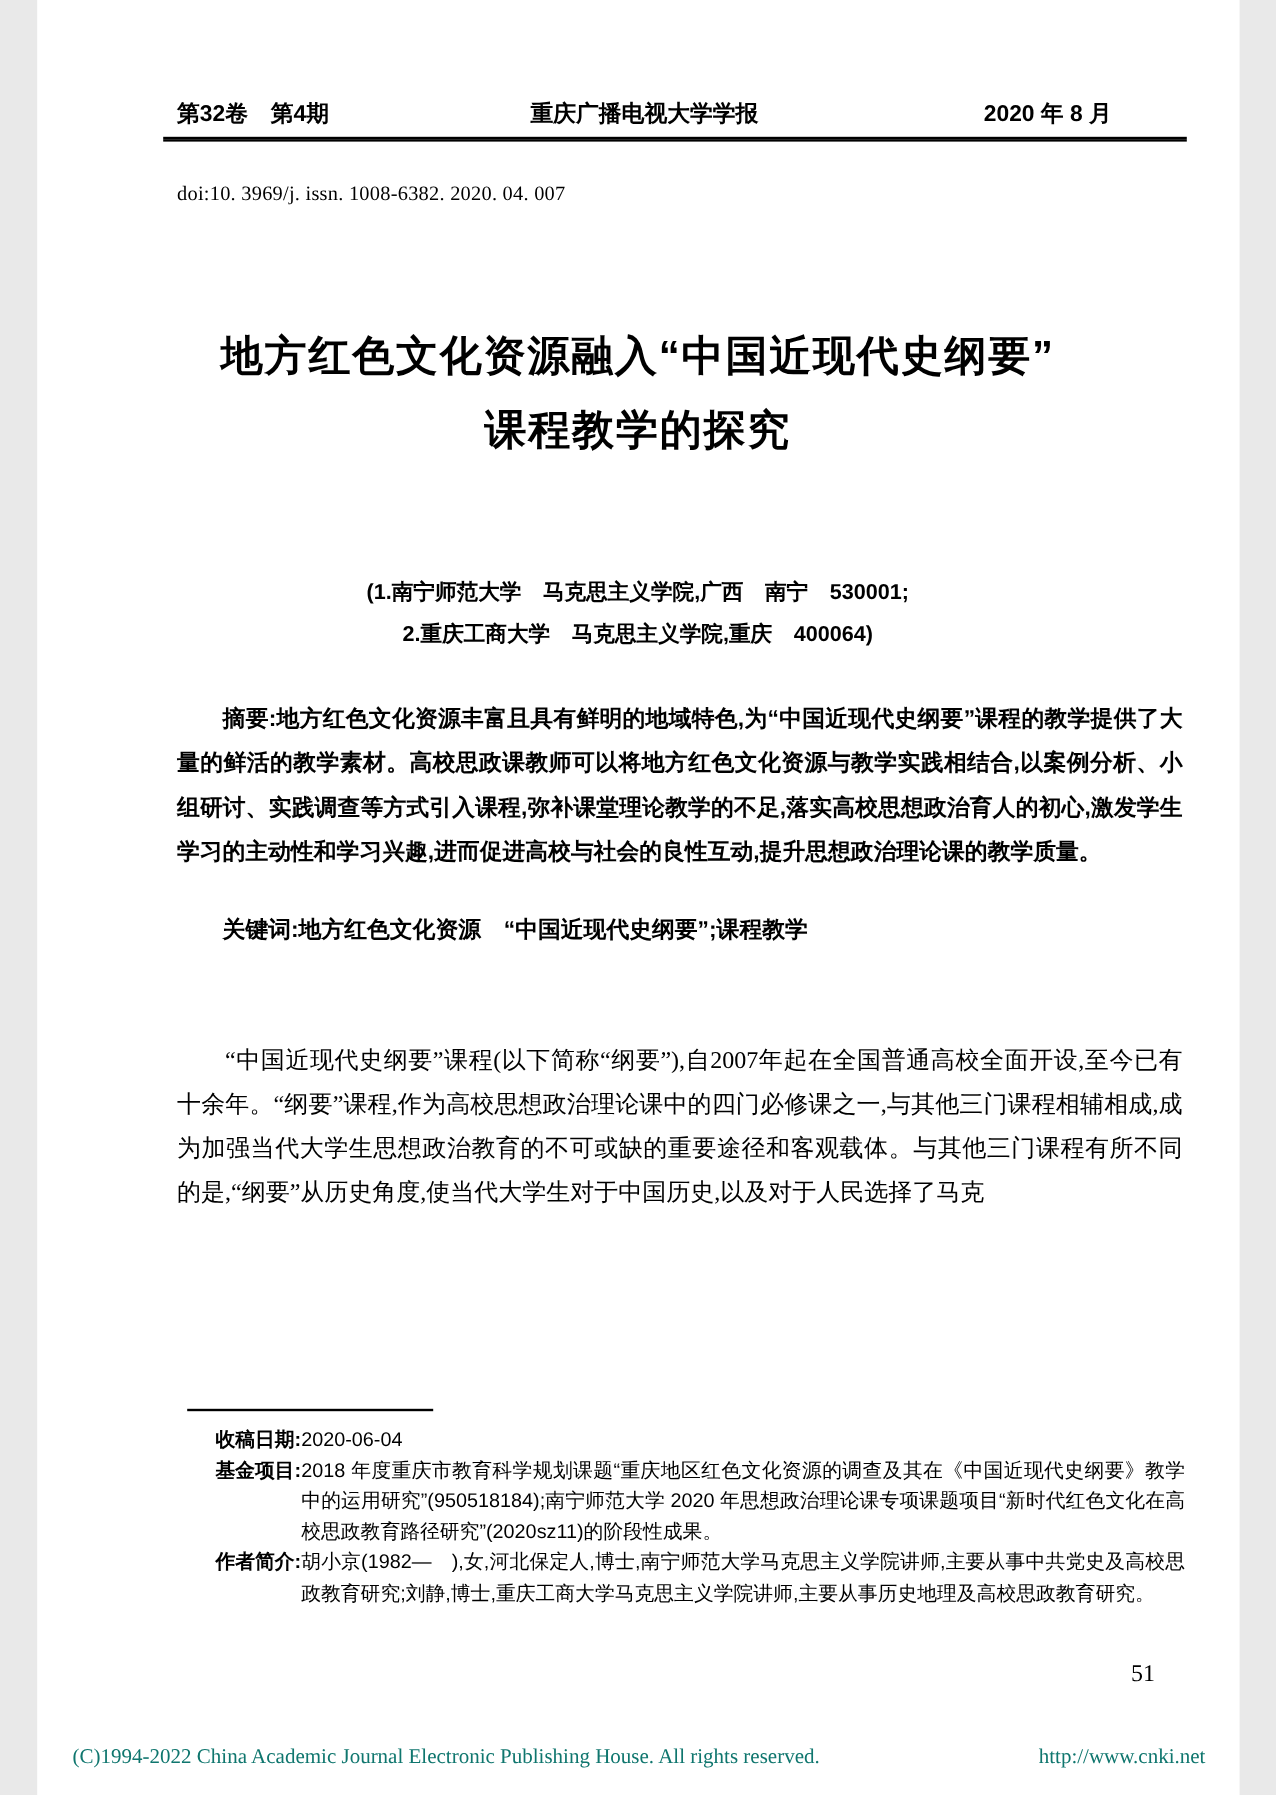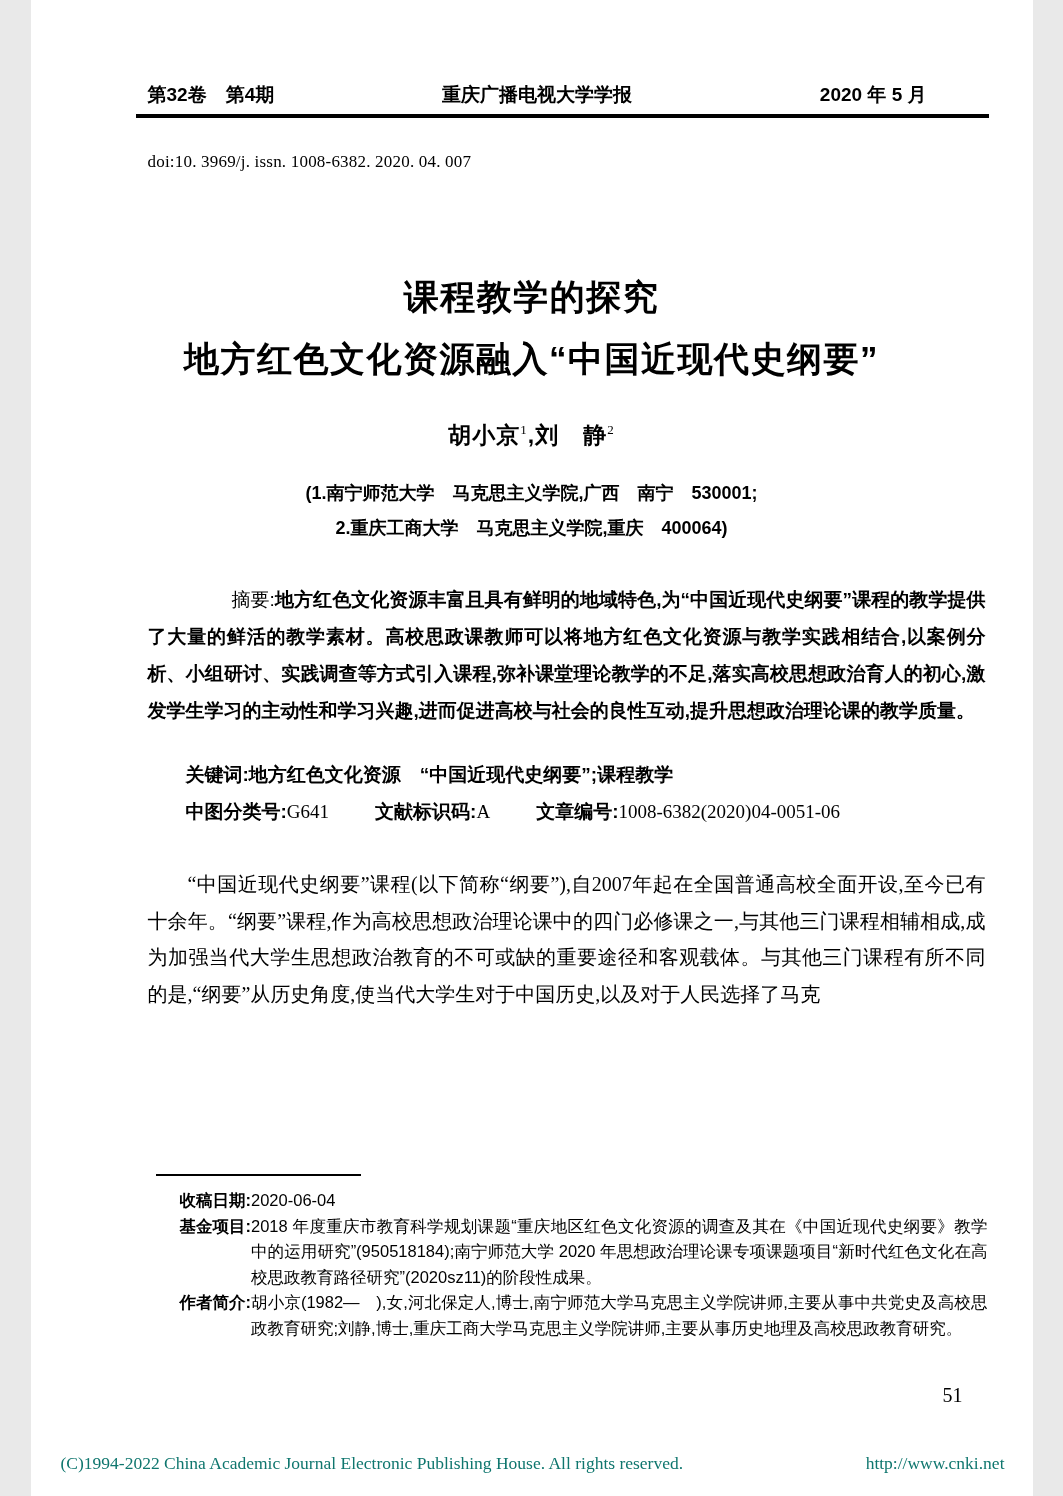--- a/index.html
+++ b/index.html
@@ -49,21 +49,21 @@
     font-weight:600; font-size:18px; line-height:35px;
   }
   
   .abstract {
     position:absolute; top:581px; left:117px; width:838px;
     font-family:"Liberation Sans", sans-serif;
     font-weight:600; font-size:19px; line-height:37px;
     text-align:justify;
   }
   .abstract p { text-indent:2em; }
-  .abstract-label { font-weight:normal;margin-left:46px; }
+  .abstract-label { font-weight:bold; }
   .keywords {
     position:absolute; top:762px; left:117px; width:838px;
     font-family:"Liberation Sans", sans-serif;
     font-weight:600; font-size:19px; text-indent:2em;
   }
   .keywords-label { font-weight:bold; }
   .meta-line {
     position:absolute; top:799px; left:117px; width:838px;
     font-size:19px; text-indent:2em;
     font-family:"Liberation Serif", serif;
@@ -107,45 +107,43 @@
   }
 </style>
 </head>
 <body>
 
 <div class="page">
 
   <div class="header-row">
     <span class="header-left">第32卷　第4期</span>
     <span class="header-center">重庆广播电视大学学报</span>
-    <span class="header-right">2020 年 5 月</span>
+    <span class="header-right">2020 年 8 月</span>
   </div>
   <div class="header-rule"></div>
 
   <div class="doi">doi:10. 3969/j. issn. 1008-6382. 2020. 04. 007</div>
 
   <div class="title">
+    <div>地方红色文化资源融入“中国近现代史纲要”</div>
     <div>课程教学的探究</div>
-    <div>地方红色文化资源融入“中国近现代史纲要”</div>
   </div>
 
-  <div class="authors"><span>胡小京</span><sup>1</sup><span>,</span><span>刘　静</span><sup>2</sup></div>
 
   <div class="affiliations">
     <div>(1.南宁师范大学　马克思主义学院,广西　南宁　530001;</div>
     <div>2.重庆工商大学　马克思主义学院,重庆　400064)</div>
   </div>
 
   <div class="abstract">
     <p><span class="abstract-label">摘要:</span><span>地方红色文化资源丰富且具有鲜明的地域特色,为“中国近现代史纲要”课程的教学提供了大量的鲜活的教学素材。高校思政课教师可以将地方红色文化资源与教学实践相结合,以案例分析、小组研讨、实践调查等方式引入课程,弥补课堂理论教学的不足,落实高校思想政治育人的初心,激发学生学习的主动性和学习兴趣,进而促进高校与社会的良性互动,提升思想政治理论课的教学质量。</span></p>
   </div>
 
   <div class="keywords"><span class="keywords-label">关键词:</span><span>地方红色文化资源　“中国近现代史纲要”;课程教学</span></div>
 
-  <div class="meta-line"><span class="meta-group"><span class="meta-label">中图分类号:</span><span>G641</span></span><span class="meta-group"><span class="meta-label">文献标识码:</span><span>A</span></span><span class="meta-group"><span class="meta-label">文章编号:</span><span>1008-6382(2020)04-0051-06</span></span></div>
 
   <div class="body-columns">
     <div class="col col-left">
       <p>“中国近现代史纲要”课程(以下简称“纲要”),自2007年起在全国普通高校全面开设,至今已有十余年。“纲要”课程,作为高校思想政治理论课中的四门必修课之一,与其他三门课程相辅相成,成为加强当代大学生思想政治教育的不可或缺的重要途径和客观载体。与其他三门课程有所不同的是,“纲要”从历史角度,使当代大学生对于中国历史,以及对于人民选择了马克</p>
     </div>
   </div>
 
   <div class="footnote-rule"></div>
   <div class="footnotes">
     <div class="fn-row">

